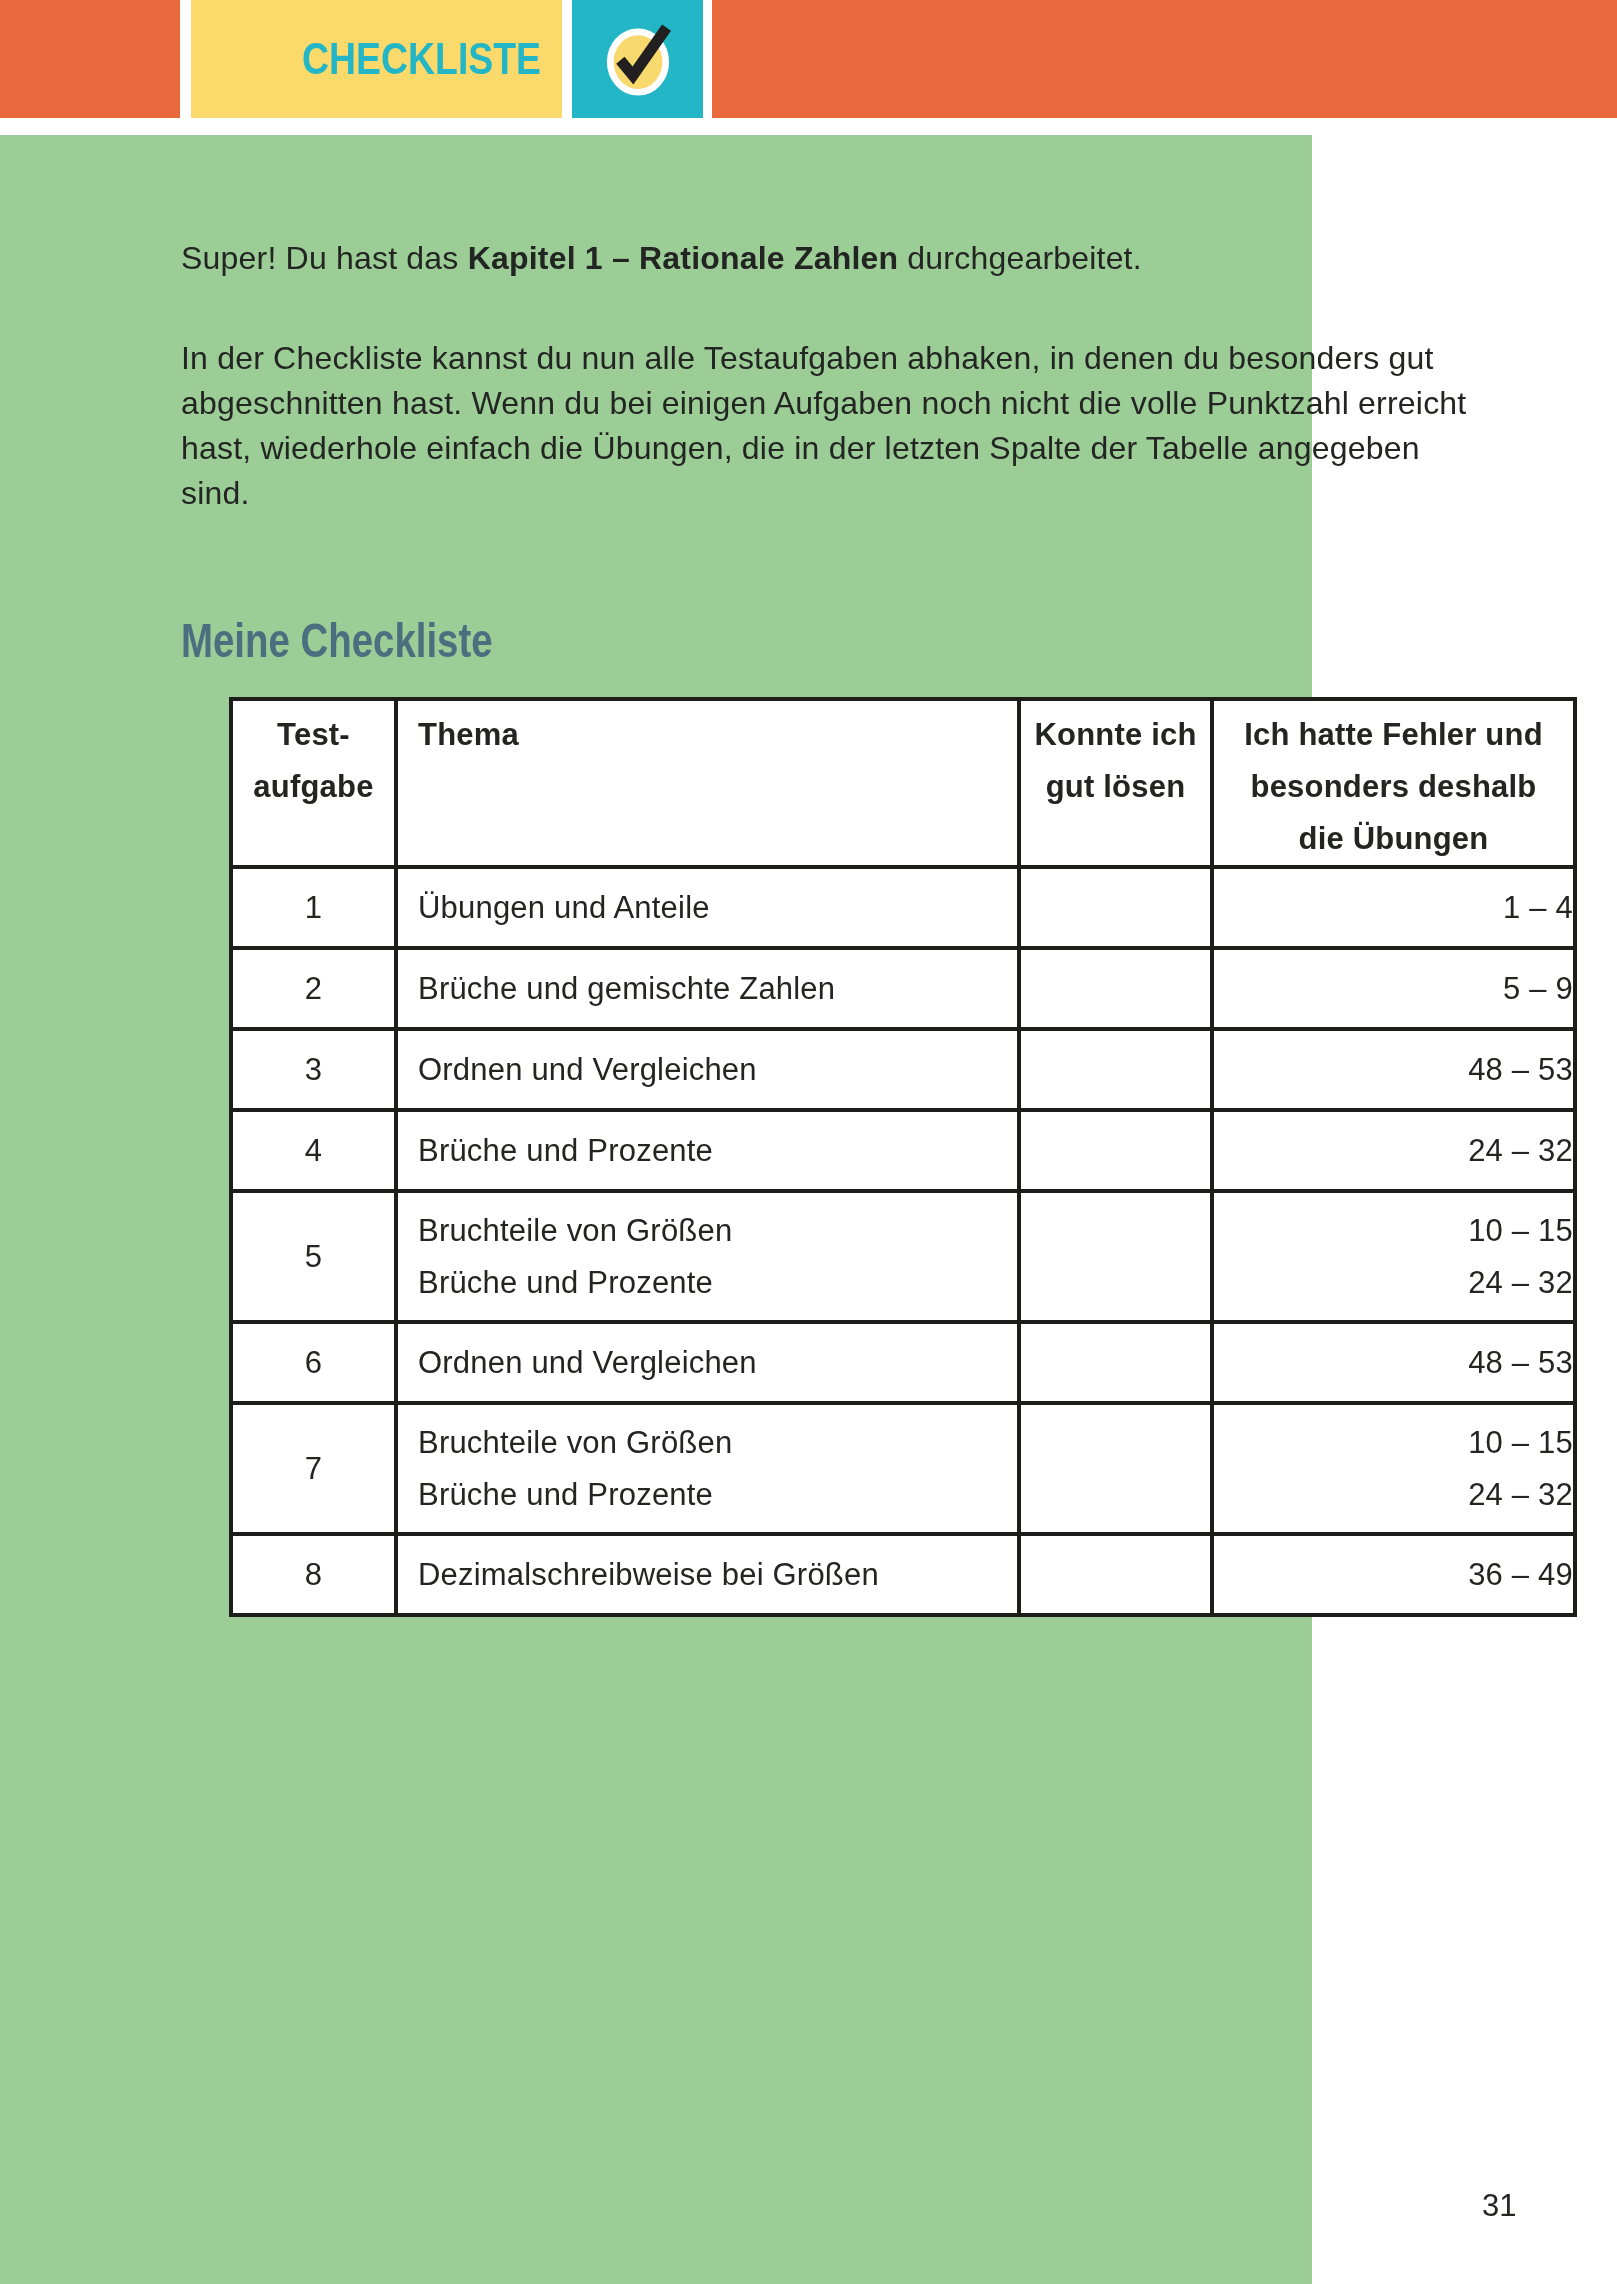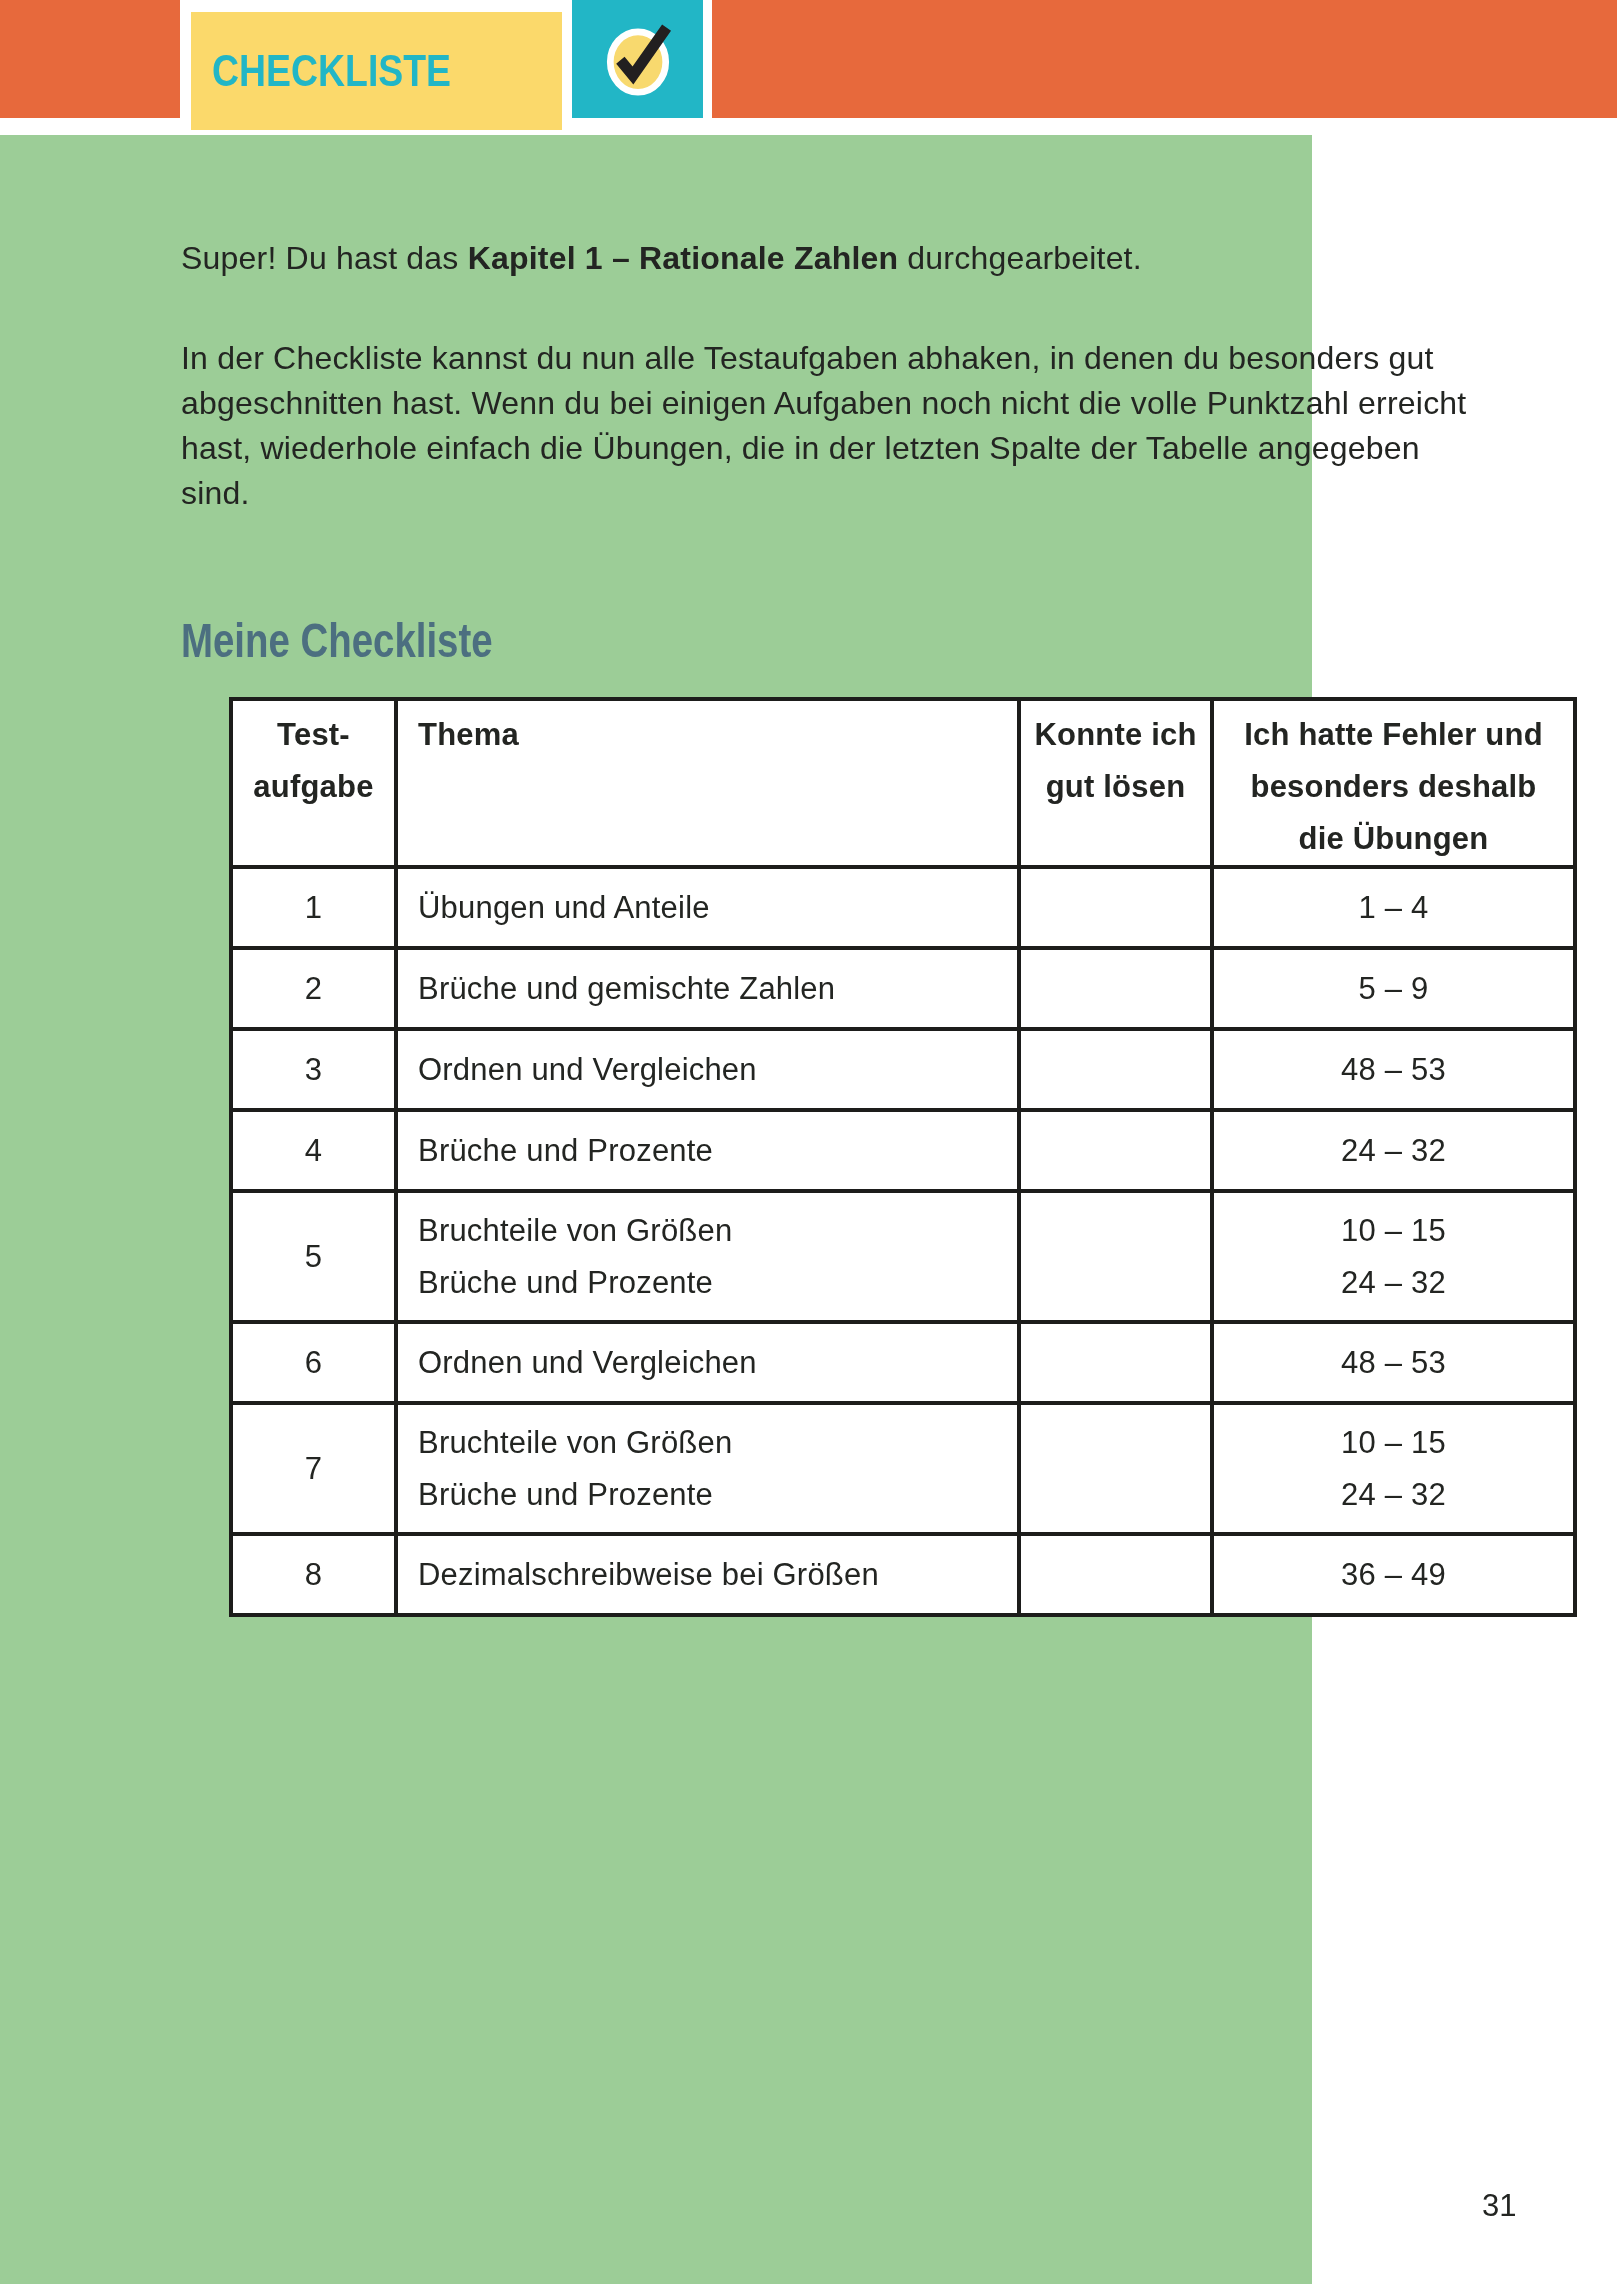--- a/index.html
+++ b/index.html
@@ -13,21 +13,21 @@
     position:relative;width:1618px;height:2284px;background:var(--white);
     overflow:hidden;margin:0 auto;color:var(--text);
   }
   
   .topbar{position:absolute;left:0;top:0;width:1618px;height:118px;background:var(--white);}
   .bar-seg{position:absolute;top:0;height:118px;}
   .bar-left{left:0;width:180px;background:var(--orange);}
   .bar-right{left:712px;width:906px;background:var(--orange);}
   .title-box{
     left:191px;width:371px;background:var(--yellow);
-    display:flex;align-items:center;justify-content:flex-start;margin-top:12px;
+    display:flex;align-items:center;justify-content:flex-end;
   }
   .title-box span{
     color:var(--teal);font-size:44px;font-weight:bold;letter-spacing:0px;
     transform:scaleX(0.85);white-space:pre;
   }
   .check-tile{
     left:572px;width:131px;background:var(--teal);
     display:flex;align-items:center;justify-content:center;
   }
   
@@ -54,21 +54,21 @@
   }
   table.checklist{border:4.8px solid var(--border);margin-left:48px;}
   table.checklist thead th{
     border-bottom:4.8px solid var(--border);
     font-weight:bold;vertical-align:top;padding-top:8px;height:157px;
   }
   .preline{white-space:pre-line;}
   .col-num{text-align:center;}
   .col-thema{text-align:left;padding-left:20px;}
   .col-konnte{text-align:center;}
-  .col-pages{text-align:center;}
+  .col-pages{text-align:right;}
   tr.single{height:81px;}
   tr.tall{height:131px;}
   
   .pageno{position:absolute;left:1482px;top:2054px;font-size:31px;line-height:34px;}
 </style>
 </head>
 <body>
 
 <div class="page">
 

